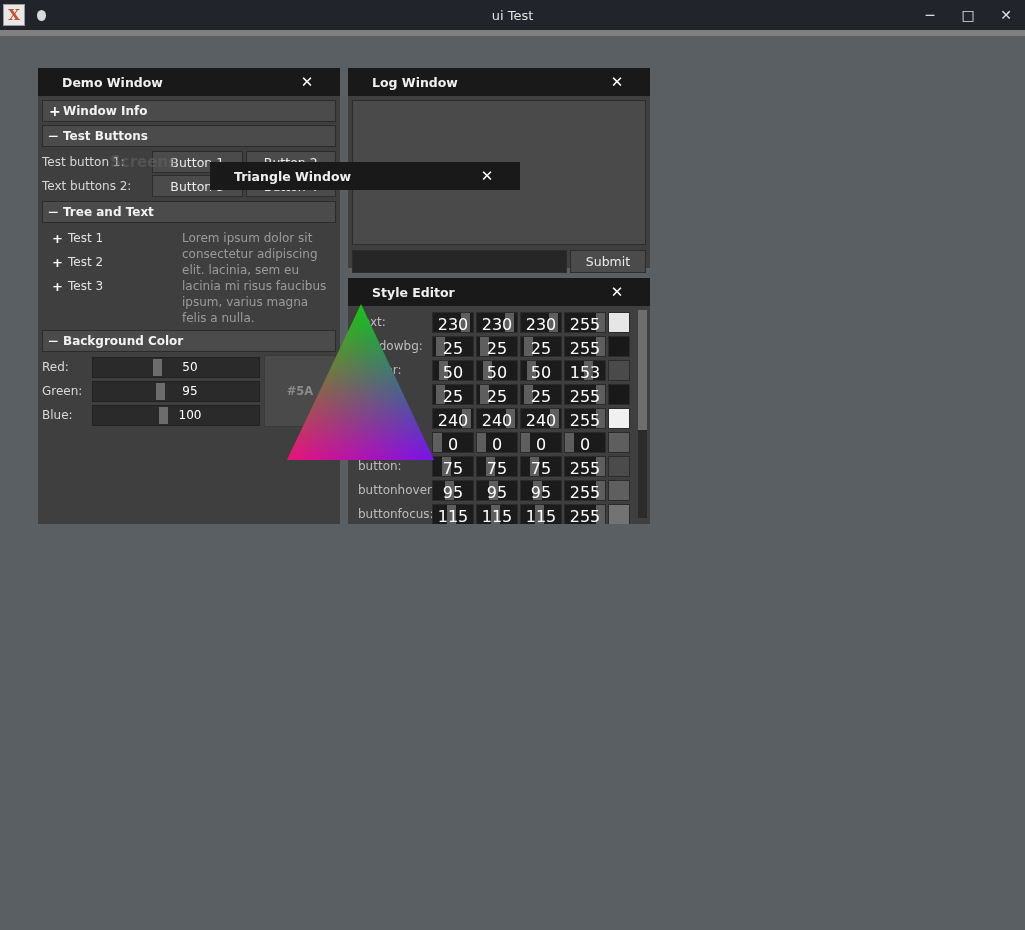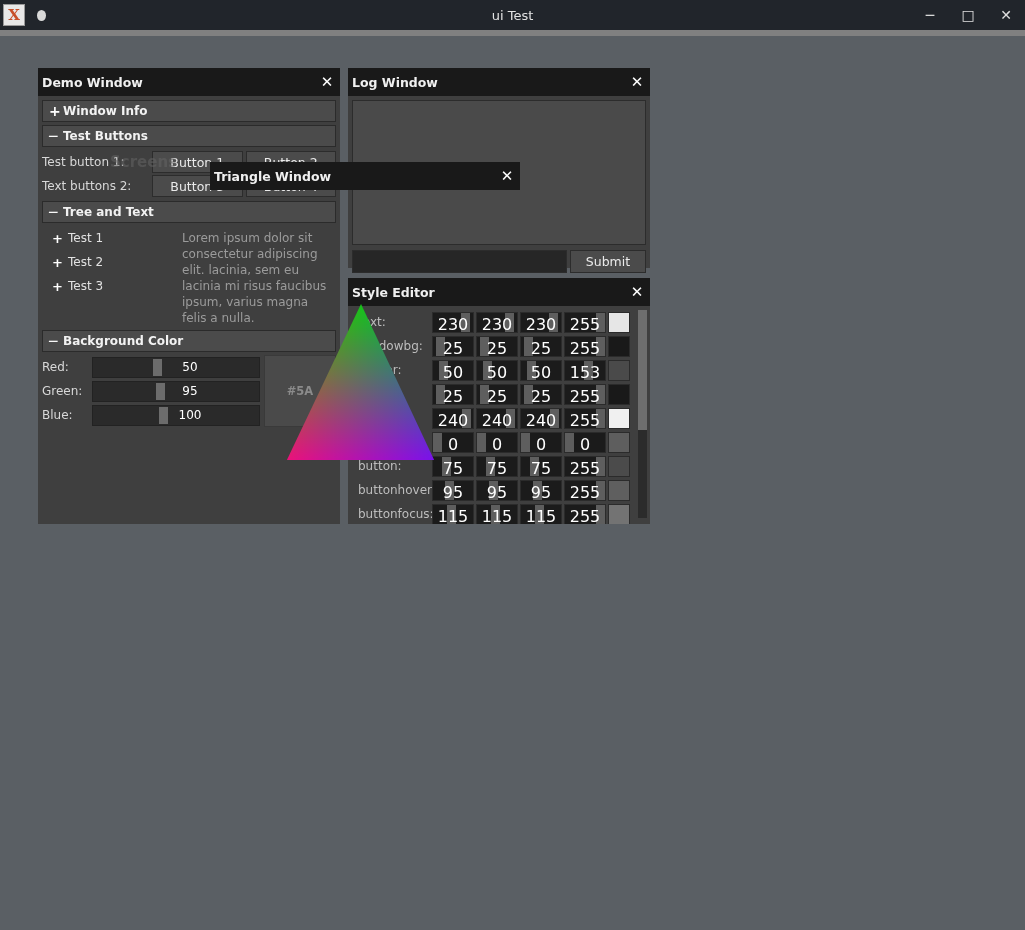--- a/index.html
+++ b/index.html
@@ -45,21 +45,21 @@
   
   #desktop {
     position: absolute; left: 0; top: 36px; width: 1025px; height: 894px;
     background: #5a5f64;
   }
 
   
   .win { position: absolute; background: #3f3f3f; }
   .win-title {
     height: 28px; background: #191919; color: #f0f0f0;
-    display: flex; align-items: center; padding: 0 4px;
+    display: flex; align-items: center; padding: 0 24px;
     font-size: 12.5px; font-weight: bold;
   }
   .win-title .close {
     margin-left: auto; font-size: 15px; color: #ffffff;
     width: 18px; text-align: center; line-height: 1;
   }
   .win-body { padding: 4px; }
 
   
   .hdr {

